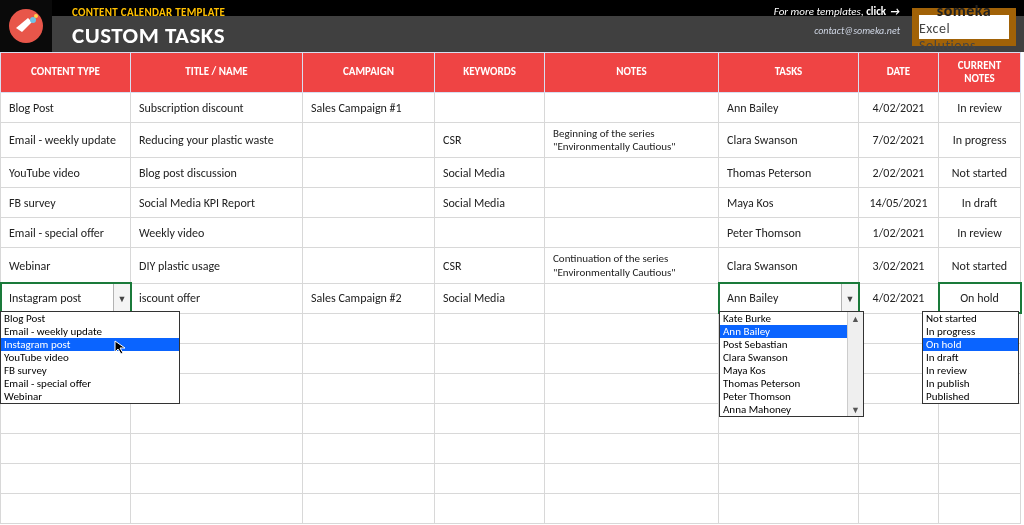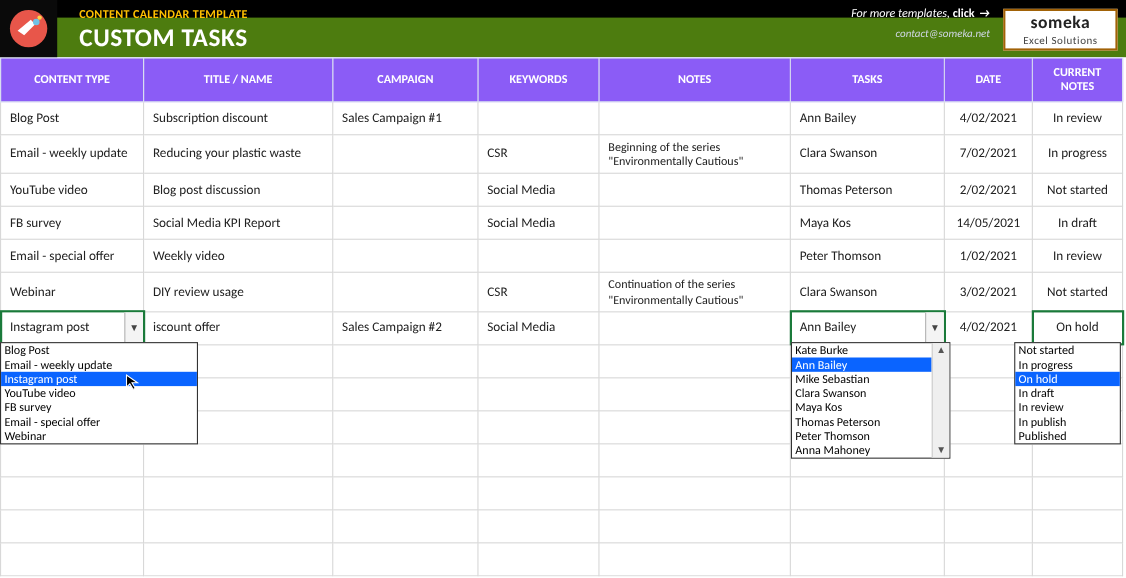--- a/index.html
+++ b/index.html
@@ -7,21 +7,21 @@
     font-family: Calibri, Arial, sans-serif;
     font-size: 12px;
     background: #fff;
     width: 1024px;
     overflow: hidden;
   }
   .header-bar {
     display: flex;
     align-items: center;
     height: 52px;
-    background: #4d7c0f;
+    background: #404040;
     color: #fff;
     position: relative;
   }
   .title-bar-top {
     position: absolute;
     top: 0; left: 0; right: 0;
     height: 16px;
     background: #000;
   }
   .logo-cell {
@@ -69,48 +69,48 @@
   .more-templates { font-size: 11px; color: #fff; font-style: italic; }
   .more-templates b { font-weight: bold; font-style: normal;}
   .contact-email { font-size: 10px; color: #cfd6e4; font-style: italic; margin-top: 6px;}
   .brand-box {
     position: absolute;
     right: 8px;
     top: 8px;
     width: 104px;
     height: 38px;
     background: #fff;
-    border: 2px solid #a16207;
+    border: 7px solid #a16207;
     z-index: 3;
     display:flex;
     flex-direction: column;
     align-items: center;
     justify-content: center;
   }
   .brand-main { font-weight: bold; color: #222; font-size: 16px; letter-spacing: 0.5px;}
-  .brand-sub { font-size: 10px; color: #444; letter-spacing: 0.5px;}
+  .brand-sub { font-size: 14px; color: #444; letter-spacing: 0.5px;}
   .arrow-hdr { display:inline-block; margin-left:4px; font-weight:bold;}
 
   .sheet {
     width: 1020px;
     border-collapse: collapse;
     table-layout: fixed;
     margin-top: 0;
   }
   .sheet col.c-type  { width: 130px; }
   .sheet col.c-title { width: 172px; }
   .sheet col.c-camp  { width: 132px; }
   .sheet col.c-key   { width: 110px; }
   .sheet col.c-notes { width: 174px; }
   .sheet col.c-ed    { width: 140px; }
   .sheet col.c-date  { width:  80px; }
   .sheet col.c-stage { width:  82px; }
 
   .sheet th {
-    background: #8b5cf6;
+    background: #ef4444;
     color: #fff;
     font-size: 11px;
     font-weight: bold;
     padding: 6px 4px;
     border: 1px solid #d8def0;
     height: 40px;
     line-height: 1.1;
   }
   .sheet td {
     border: 1px solid #d8d8d8;
@@ -271,21 +271,21 @@
           <td>Weekly video</td>
           <td></td>
           <td></td>
           <td class="notes"></td>
           <td>Peter Thomson</td>
           <td class="center">1/02/2021</td>
           <td class="center">In review</td>
         </tr>
         <tr>
           <td>Webinar</td>
-          <td>DIY review usage</td>
+          <td>DIY plastic usage</td>
           <td></td>
           <td>CSR</td>
           <td class="notes">Continuation of the series "Environmentally Cautious"</td>
           <td>Clara Swanson</td>
           <td class="center">3/02/2021</td>
           <td class="center">Not started</td>
         </tr>
         <tr class="editing">
           <td class="sel cell-rel"><span>Instagram post</span><div class="dd-arrow">▼</div></td>
           <td>iscount offer</td>
@@ -379,21 +379,21 @@
       <div class="dp-row">Webinar</div>
     </div>
 
 <div class="dropdown-panel" id="dd-editor" style="left:719px; top:259px; width:145px; padding-right:16px;">
   <div class="dp-scroll">
      <span class="ar">▲</span>
      <span class="ar">▼</span>
   </div>
 <div class="dp-row">Kate Burke</div>
       <div class="dp-row highlight">Ann Bailey</div>
-      <div class="dp-row">Mike Sebastian</div>
+      <div class="dp-row">Post Sebastian</div>
       <div class="dp-row">Clara Swanson</div>
       <div class="dp-row">Maya Kos</div>
       <div class="dp-row">Thomas Peterson</div>
       <div class="dp-row">Peter Thomson</div>
       <div class="dp-row">Anna Mahoney</div>
     </div>
 
 <div class="dropdown-panel" id="dd-stage" style="left:922px; top:259px; width:97px;">
       <div class="dp-row">Not started</div>
       <div class="dp-row">In progress</div>

